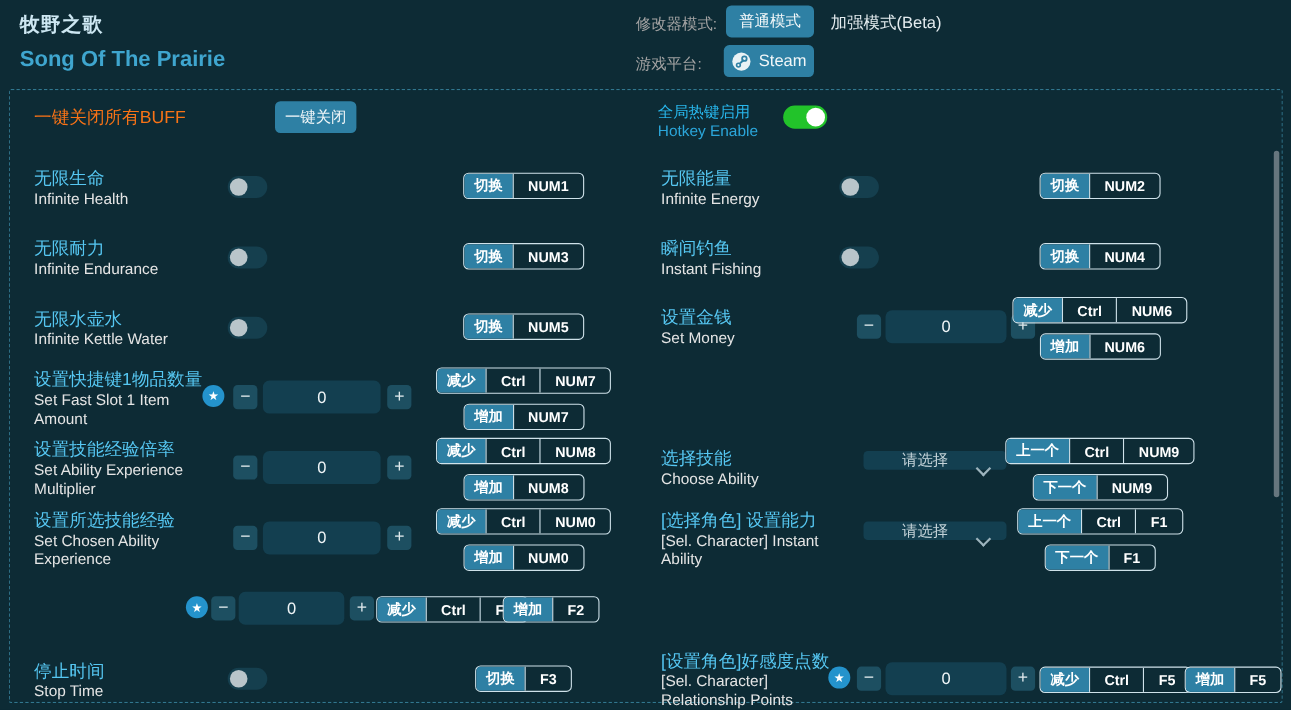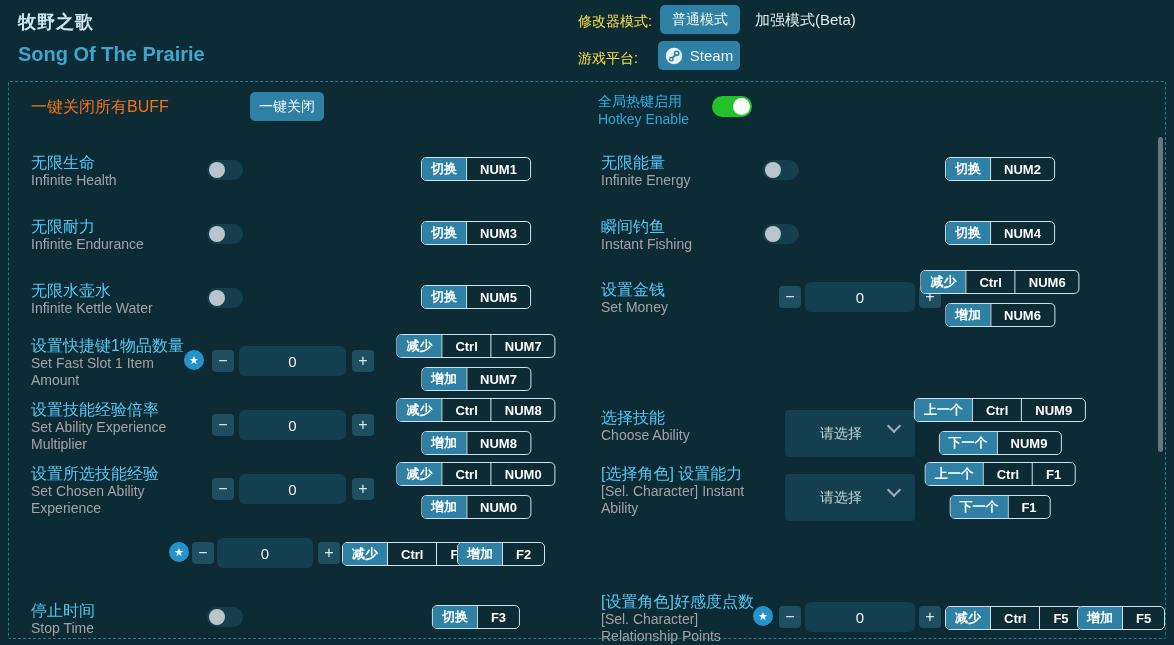--- a/index.html
+++ b/index.html
@@ -7,41 +7,41 @@
     width:1174px;height:645px;overflow:hidden;position:relative;
     background:#0d2b35;
     font-family:"Liberation Sans","DejaVu Sans",sans-serif;
     -webkit-font-smoothing:antialiased;
   }
   .abs{position:absolute}
 
   
   .title-cn{font-size:18px;font-weight:bold;color:#cde7f2;letter-spacing:1px}
   .title-en{font-size:20px;font-weight:bold;color:#3fa6cf}
-  .muted-label{font-size:14px;color:#fde047}
+  .muted-label{font-size:14px;color:#a3a3a3}
   .teal-btn{
     background:#2e80a4;color:#f2f7f9;border:none;border-radius:5px;
     display:flex;align-items:center;justify-content:center;
     font-size:14px;font-family:inherit;cursor:pointer;gap:7px;
   }
   .mode-alt{font-size:15px;color:#e4ecef}
 
   
   .panel{
     left:8px;top:81px;width:1156px;height:556px;
     border:1px dashed #31778f;border-radius:2px;
   }
   .buff-label{font-size:16px;color:#f97316}
   .hken-cn{font-size:14px;font-weight:normal;color:#28b7ec}
   .hken-en{font-size:14px;color:#2ba6da}
 
   
   .lbl{width:165px}
   .lbl .cn{display:block;font-size:16px;line-height:18px;color:#56c7f2}
-  .lbl .en{display:block;font-size:14px;line-height:17px;color:#a3a3a3}
+  .lbl .en{display:block;font-size:14px;line-height:17px;color:#e5e5e5}
 
   
   .tog{
     width:36px;height:20px;border-radius:10px;background:#153f4e;cursor:pointer;
   }
   .tog .knob{
     position:absolute;top:2px;left:2px;width:16px;height:16px;border-radius:50%;
     background:#b9c5ca;
   }
   .tog.big{width:40px;height:21px;border-radius:11px}
@@ -70,21 +70,21 @@
     display:flex;align-items:center;justify-content:center;cursor:pointer;
     font-family:inherit;padding:0;
   }
   .sinput{
     height:30px;border-radius:6px;background:#133f50;color:#eef4f6;
     display:flex;align-items:center;justify-content:center;font-size:15px;cursor:text;
   }
 
   
   .dd{
-    width:130px;height:47px;border-radius:4px;background:#133f50;cursor:pointer;
+    width:130px;height:17px;border-radius:4px;background:#133f50;cursor:pointer;
     display:flex;align-items:center;justify-content:center;
     font-size:14px;color:#c3d2d8;font-family:Liberation Serif, serif;
   }
   .dd .chev{
     position:absolute;right:16px;top:11px;width:8px;height:8px;
     border-right:2px solid #9db4bd;border-bottom:2px solid #9db4bd;
     transform:rotate(45deg);
   }
 
   

